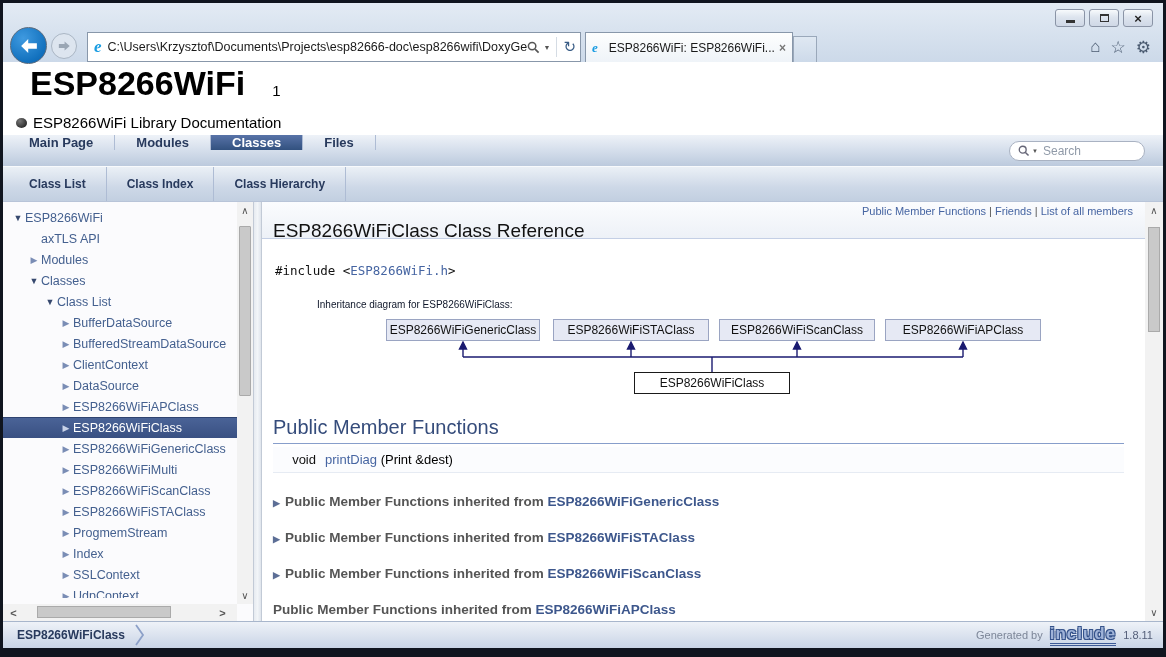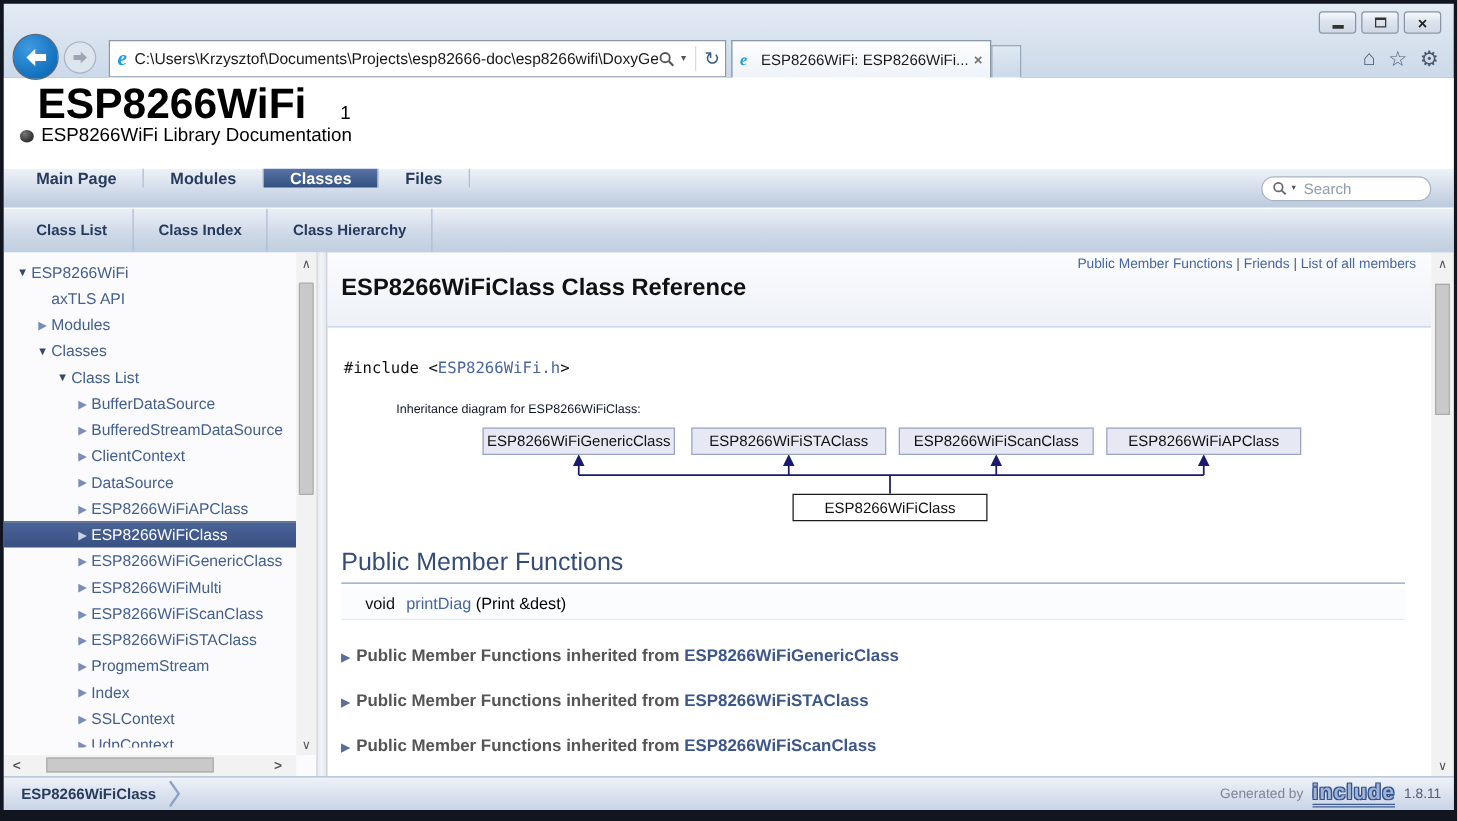--- a/index.html
+++ b/index.html
@@ -40,21 +40,21 @@
               background:linear-gradient(#dfe8f2,#ccd9e9); border:1px solid #9aa8ba; border-bottom:none; }
   .chrome-icons { position:absolute; right:12px; top:34px; display:flex; gap:10px; color:#4a5a70; font-size:17px; }
 
   
   .page { position:absolute; left:3px; top:62px; width:1160px; height:586px; background:#fff; overflow:hidden; }
 
   .masthead { height:72px; position:relative; background:#fff; }
   .projname { position:absolute; left:27px; top:2px; display:flex; align-items:flex-end; }
   .projname .name { font-size:34px; font-weight:600; color:#000; letter-spacing:0; }
   .projname .number { font-size:15px; color:#000; margin:0 0 4px 27px; }
-  .brief { position:absolute; left:13px; top:38px; display:flex; align-items:center; gap:6px; }
+  .brief { position:absolute; left:13px; top:52px; display:flex; align-items:center; gap:6px; }
   .brief .logo-dot { width:11px; height:10px; border-radius:50%; background:radial-gradient(circle at 35% 30%, #777, #111); }
   .brief .text { font-size:15px; color:#000; }
 
   .tabrow1 { height:32px; background:linear-gradient(#eef2f8,#d2dcea 55%,#bccadd);
              border-top:1px solid #fff; display:flex; align-items:flex-start; padding-left:5px; position:relative; }
   .dtab { display:flex; align-items:center; padding:0 21px; font-size:13px; font-weight:bold; color:#283a5d;
           border-right:1px solid #aebcd4; }
   .dtab.active { background:linear-gradient(#5873a8,#32517f); color:#fff; }
   .searchbox { position:absolute; right:18px; top:6px; width:136px; height:20px; background:#fff;
                border:1px solid #a9b2c2; border-radius:10px; display:flex; align-items:center; padding:0 8px; gap:2px; }
@@ -82,25 +82,25 @@
   .side-vscroll { height:402px; }
   .hscroll { position:absolute; left:0; bottom:0; width:234px; height:17px; background:#f2f2f2; }
   .hscroll .arr { position:absolute; top:0; width:17px; height:17px; display:flex; align-items:center; justify-content:center; color:#555; font-size:11px; font-weight:bold; }
   .hscroll .thumb { position:absolute; top:2px; left:34px; width:134px; height:12px; background:#c9c9c9; border:1px solid #aaa; }
 
   .splitter { width:9px; background:linear-gradient(90deg,#e6eaf0,#f2f5f8,#dfe4ec); border-left:1px solid #c2cad6; border-right:1px solid #c2cad6; }
 
   
   .content { flex:1; position:relative; overflow:hidden; }
   .doc-scroll { position:absolute; left:0; top:0; right:18px; bottom:0; overflow:hidden; }
-  .doc-header { height:60px; background:linear-gradient(#fbfcfe,#edf1f7); border-bottom:1px solid #c4cfe5; padding:3px 12px 0 11px; }
+  .doc-header { height:37px; background:linear-gradient(#fbfcfe,#edf1f7); border-bottom:1px solid #c4cfe5; padding:3px 12px 0 11px; }
   .summary { text-align:right; font-size:11px; color:#4665a2; }
   .summary .slink { color:#4665a2; }
   .summary .sep { color:#555; }
-  .doc-title { font-size:19px; font-weight:bold; color:#111; margin-top:3px; }
+  .doc-title { font-size:19px; font-weight:normal; color:#111; margin-top:3px; }
   .doc-body { padding:0 12px 0 11px; }
   .include { margin:24px 0 0 2px; font-family:"DejaVu Sans Mono", monospace; font-size:12.5px; color:#111; }
   .include a { color:#4665a2; text-decoration:none; }
   .diag-caption { margin-top:21px; font-size:10px; color:#0f172a;margin-left:44px; }
   .diagram { position:relative; margin:9px 0 0 113px; width:656px; height:78px; }
   .dbox { position:absolute; height:22px; display:flex; align-items:center; justify-content:center;
           font-size:12px; color:#111; background:#e6e9f4; border:1px solid #9aa4c2; }
   .dbox.current { background:#fff; border:1px solid #1a1a1a; }
   .diagram svg { position:absolute; left:0; top:0; }
   h2.groupheader { margin-top:19px; font-size:20px; font-weight:normal; color:#354c7b;

